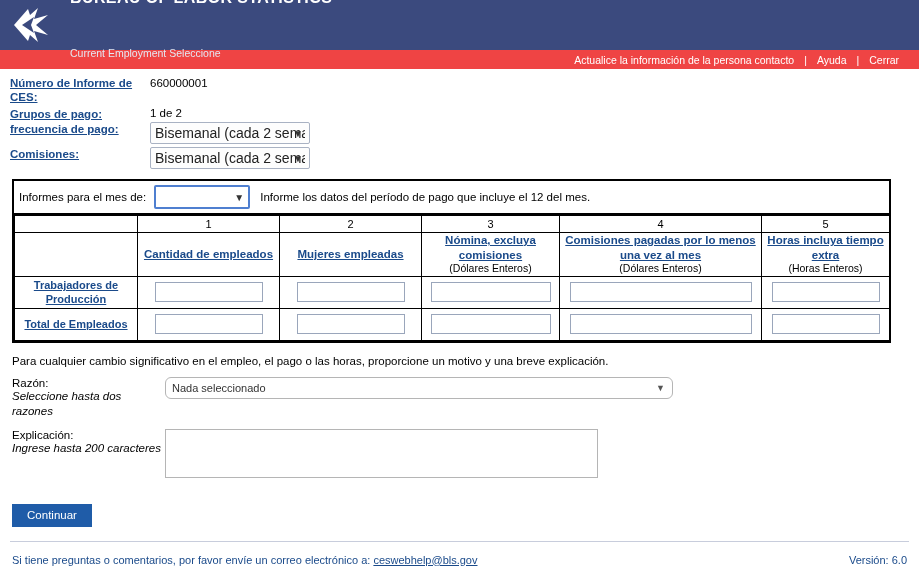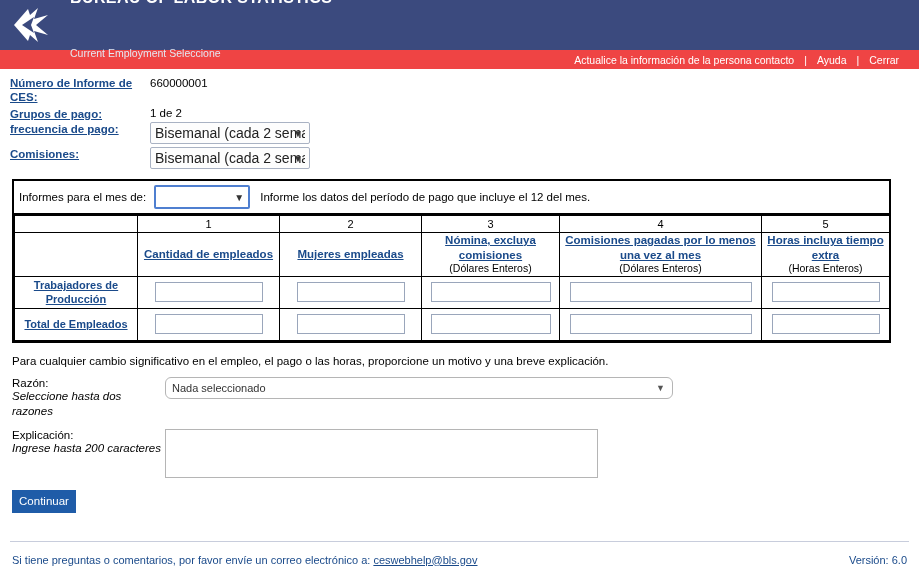--- a/index.html
+++ b/index.html
@@ -252,22 +252,22 @@
   .explain-area {
     width: 433px;
     height: 49px;
     border: 1px solid #b5b5b5;
     font-family: "Liberation Sans", sans-serif;
     font-size: 11px;
     resize: none;
     padding: 3px;
   }
   .btn-continue {
-    margin: 2px 0 0 12px;
-    width: 64px;
+    margin: 16px 0 0 12px;
+    width: 80px;
     height: 23px;
     background: #1f5ca8;
     color: #ffffff;
     border: none;
     font-family: "Liberation Sans", sans-serif;
     font-size: 11.5px;
     cursor: pointer;
   }
 
   

